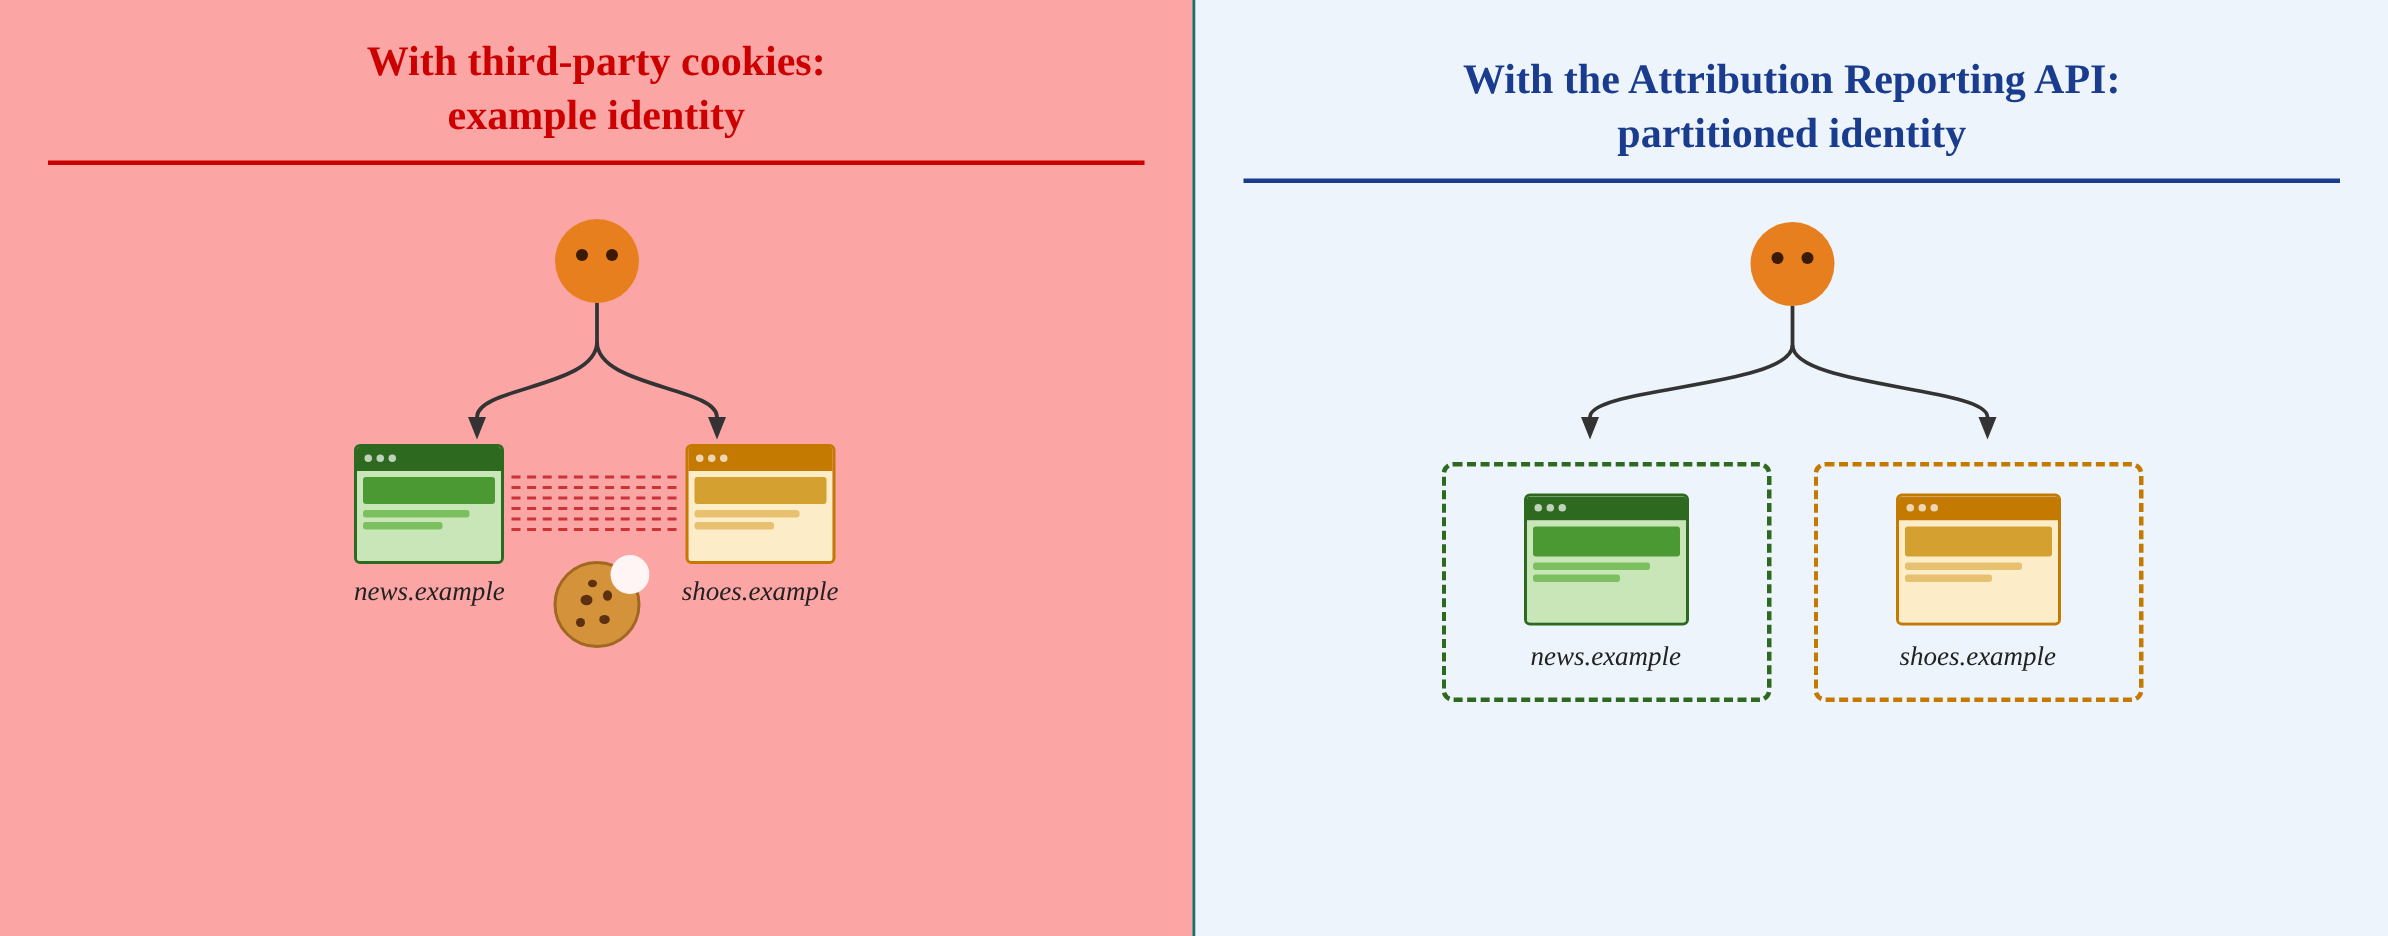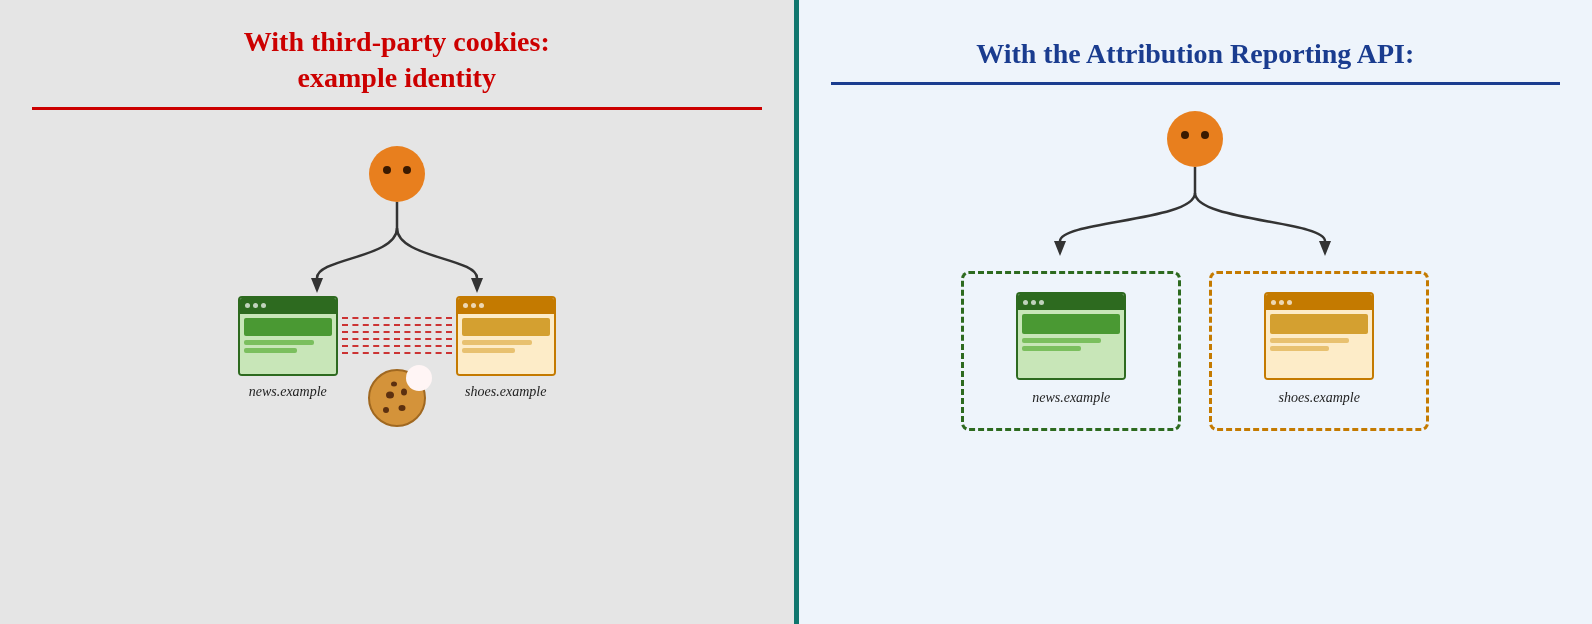--- a/index.html
+++ b/index.html
@@ -13,22 +13,22 @@
     }
 
     .panel {
       flex: 1;
       display: flex;
       flex-direction: column;
       padding: 24px 32px 24px 32px;
     }
 
     .panel-left {
-      background: #e5e5e5;
-      border-right: 5px solid #0f766e;
+      background: #fca5a5;
+      border-right: 2px solid #0f766e;
     }
 
     .panel-right {
       background: #eef4fb;
     }
 
     .panel-title {
       text-align: center;
       font-size: 28px;
       font-weight: bold;
@@ -111,21 +111,21 @@
     }
 
     .left-browser-wrapper {
       display: flex;
       flex-direction: column;
       align-items: center;
     }
 
     .browser-label {
       font-style: italic;
-      font-size: 14px;
+      font-size: 18px;
       margin-top: 8px;
       color: #222;
     }
 
     .dashed-box {
       border: 3px dashed;
       border-radius: 8px;
       padding: 18px 18px 12px 18px;
       display: flex;
       flex-direction: column;
@@ -245,20 +245,21 @@
         </div>
 
       </div>
     </div>
   </div>
 </div>
 
 <div class="panel panel-right">
   <div class="panel-title title-blue">
     <div>With the Attribution Reporting API:</div>
+    <div>partitioned identity</div>
   </div>
   <div class="divider divider-blue"></div>
 
   <div class="diagram-area">
     <div style="position:relative; width:580px; display:flex; flex-direction:column; align-items:center; padding-top:10px;">
 
       <svg width="580" height="300" style="position:absolute; top:0; left:0;">
 
         <circle cx="290" cy="36" r="28" fill="#e87f1e"></circle>
         <circle cx="280" cy="32" r="4" fill="#3a1a00"></circle>

